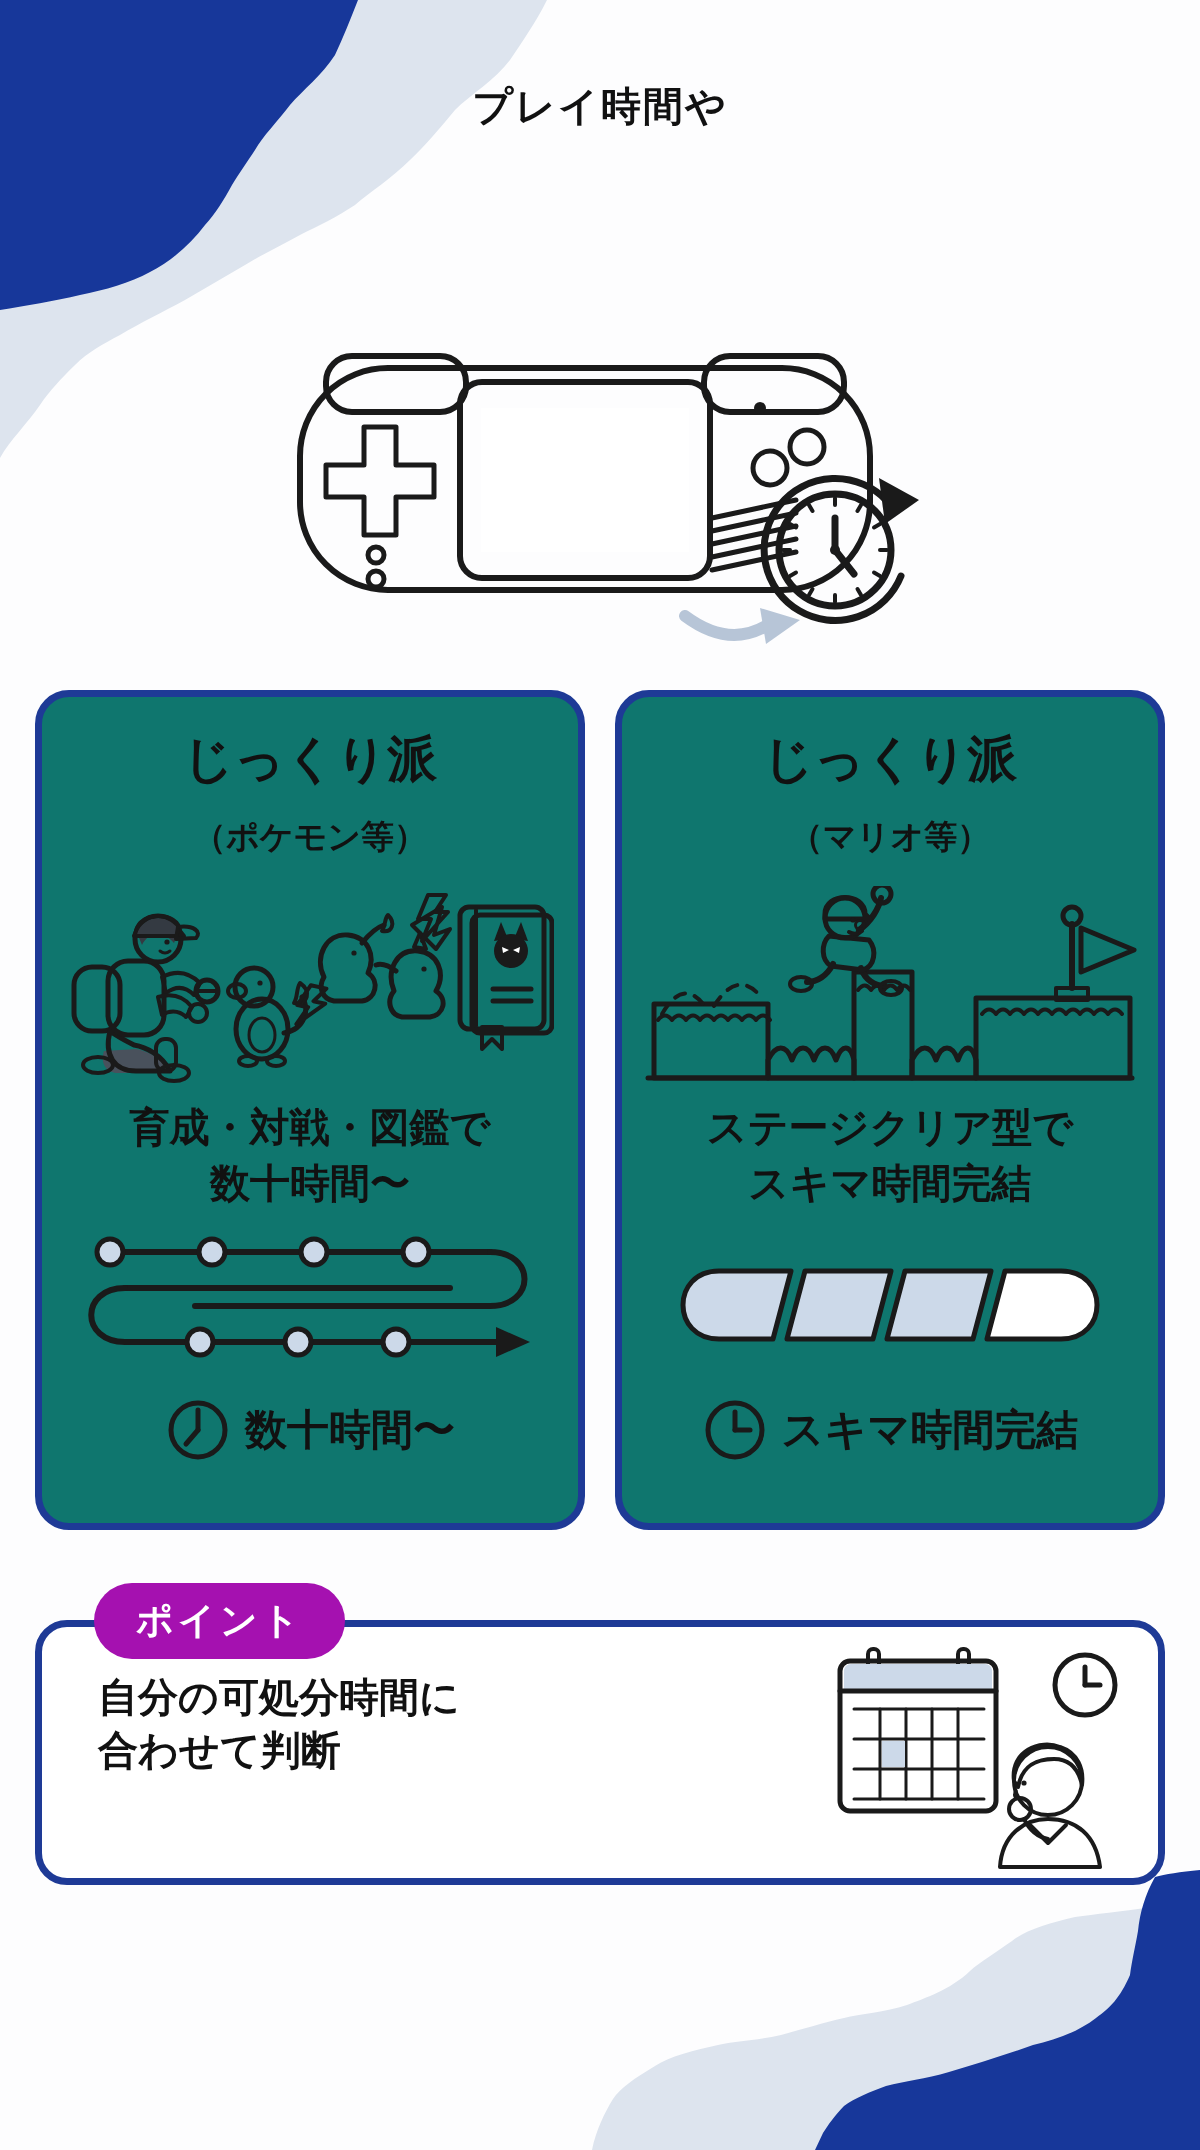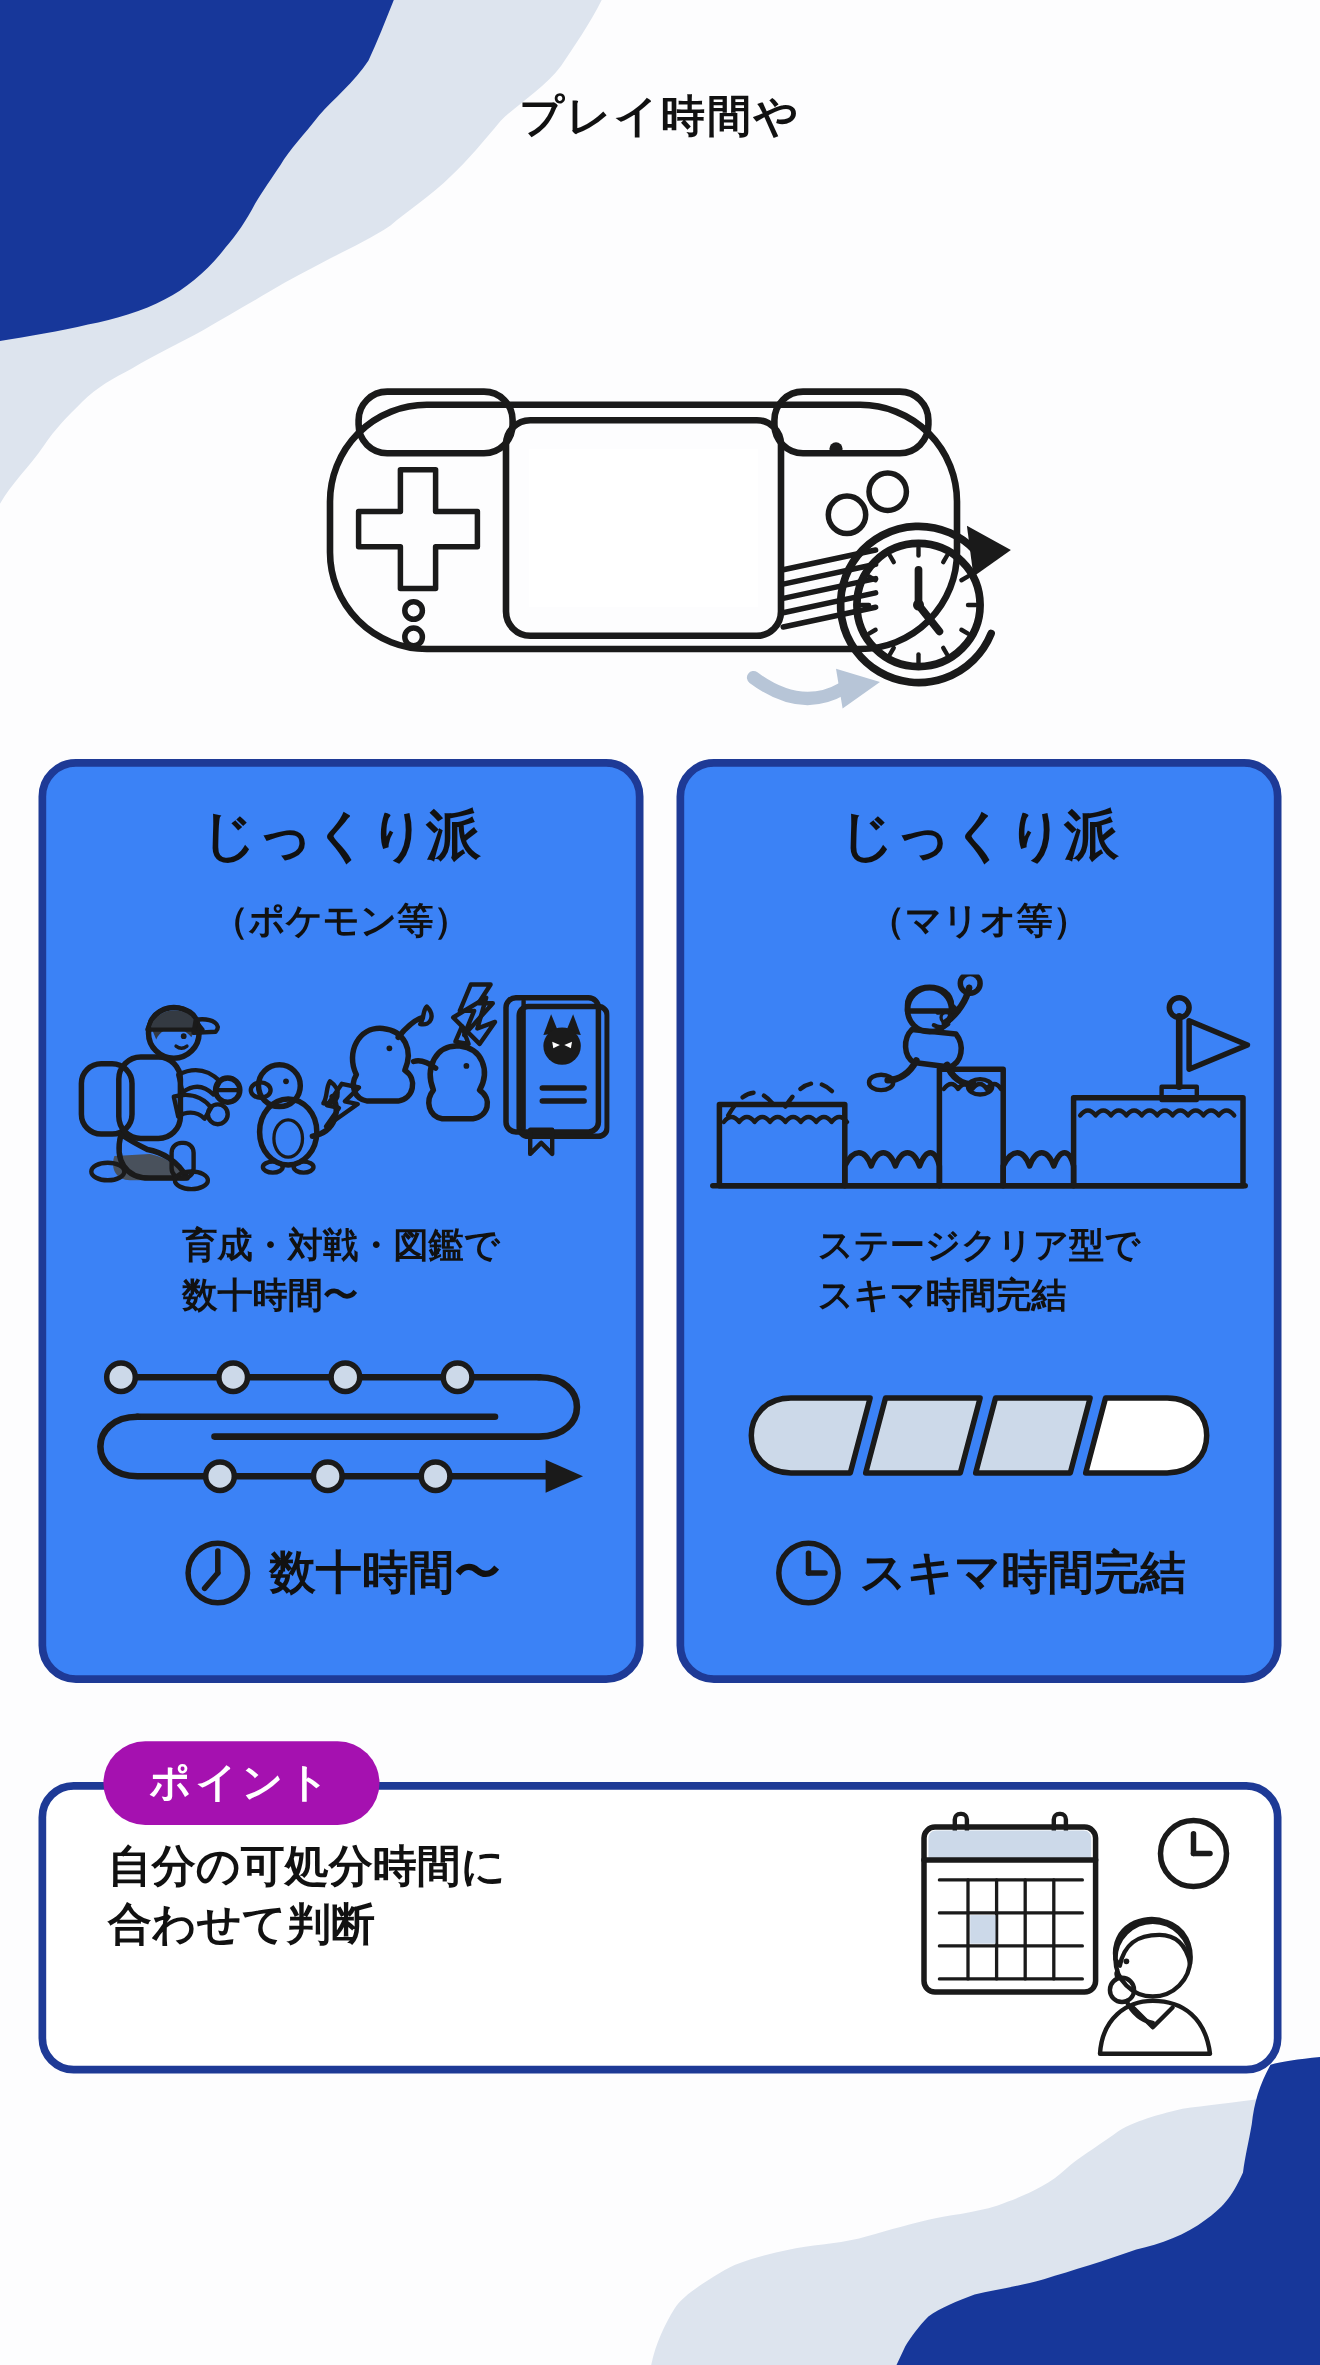--- a/index.html
+++ b/index.html
@@ -14,28 +14,28 @@
   #wave-br{bottom:0;right:0}
   .f-blue{fill:var(--blue)} .f-light{fill:var(--light)}
   .f-illu{fill:var(--illu)} .f-lite{fill:var(--illu-lite)} .f-white{fill:#ffffff}
   .f-ink{fill:var(--ink)} .f-face{fill:#dbe4f0} .f-gray{fill:#5a6472}
   .f-dark{fill:#49515c} .f-hair{fill:#343a42} .f-hair2{fill:#8f99a6} .f-shoe{fill:#646c78} .f-skin{fill:#f4f7fa}
   .content{position:relative;z-index:1}
   .title{position:absolute;top:80px;left:0;width:1200px;text-align:center;
          font-size:40px;line-height:1.34;letter-spacing:2px;color:var(--txt)}
   .hero{position:absolute;top:318px;left:50%;transform:translateX(-50%)}
   .cards{position:absolute;top:690px;left:35px;width:1130px;display:flex;gap:30px}
-  .card{width:550px;height:840px;box-sizing:border-box;background:#3b82f6;
+  .card{width:550px;height:840px;box-sizing:border-box;background:#0f766e;
         border:7px solid var(--border);border-radius:34px;display:flex;flex-direction:column;align-items:center}
   .slot-head{margin-top:34px;height:148px;text-align:center}
   .card-heading{font-size:50px;line-height:1.15}
   .card-sub{font-size:33px;margin-top:26px}
   .slot-illu{height:212px;display:flex;align-items:flex-end;justify-content:center}
   .slot-desc{height:128px;display:flex;align-items:center;justify-content:center;
-             text-align:left;font-size:32px;line-height:1.4}
+             text-align:center;font-size:40px;line-height:1.4}
   .slot-diagram{height:172px;display:flex;align-items:center;justify-content:center}
   .clock-row{margin-top:6px;display:flex;align-items:center;justify-content:center;gap:14px}
   .clock-label{font-size:42px}
   .point{position:absolute;top:1620px;left:35px;width:1130px;height:265px;box-sizing:border-box;
          background:#fff;border:7px solid var(--border);border-radius:32px}
   .point-badge{position:absolute;top:-44px;left:52px;background:var(--purple);color:#fff;
                font-size:37px;letter-spacing:4px;padding:13px 42px;border-radius:999px}
   .point-text{position:absolute;left:56px;top:44px;font-size:40px;line-height:1.33}
   .point-illu{position:absolute;right:26px;top:14px}
   svg{display:block}

